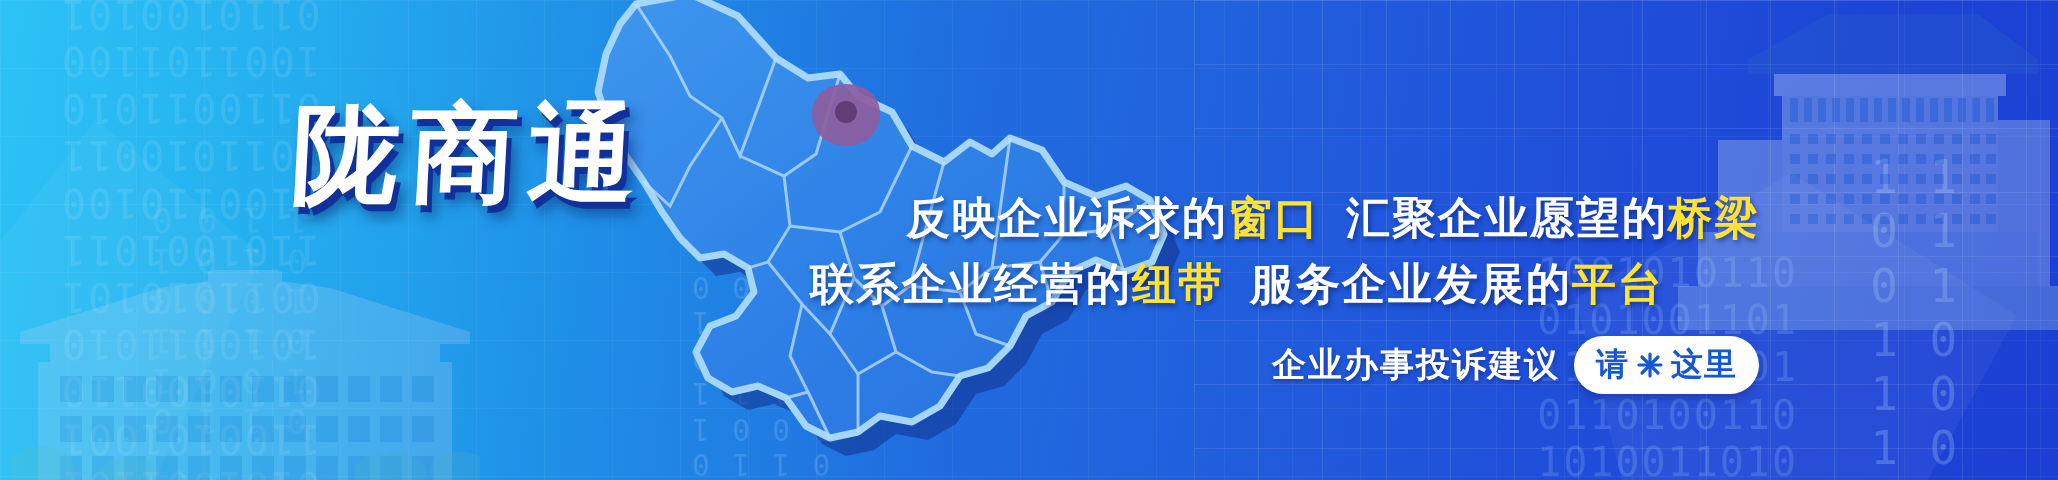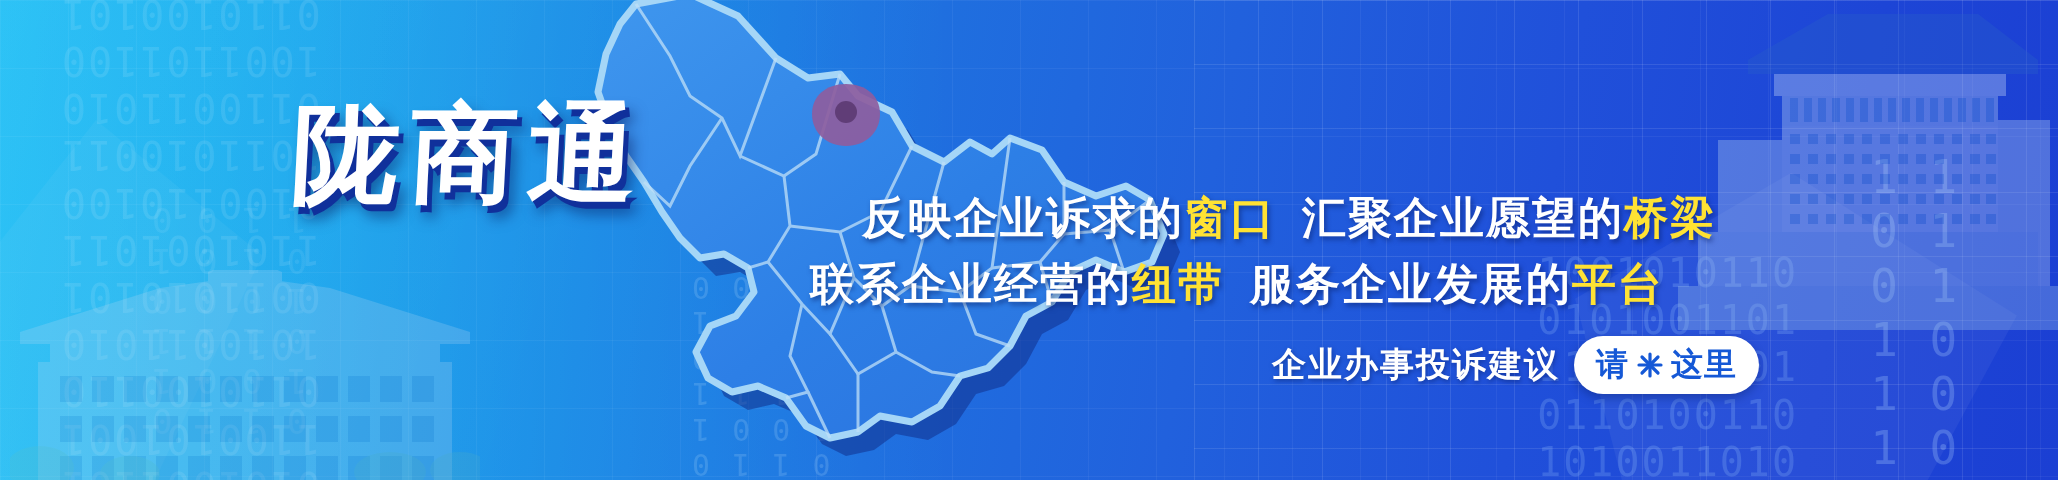--- a/index.html
+++ b/index.html
@@ -69,21 +69,21 @@
     line-height:1;font-family:"DejaVu Sans","Liberation Sans",sans-serif;
     text-shadow:5px 7px 0 #10309b, 9px 12px 14px rgba(6,24,90,.55);
     transform:skewX(-3deg);
   }
   .tagline{
     position:absolute;font-size:44px;font-weight:bold;color:#ffffff;
     letter-spacing:2px;white-space:nowrap;line-height:1;
     font-family:"DejaVu Sans","Liberation Sans",sans-serif;
     text-shadow:2px 3px 5px rgba(8,30,100,.55);
   }
-  .tagline-1{left:862px;top:196px;}
+  .tagline-1{left:906px;top:196px;}
   .tagline-2{left:810px;top:262px;}
   .hl{color:#ffe233;}
   .gap{display:inline-block;width:26px;}
   .cta{
     position:absolute;left:1272px;top:336px;display:flex;align-items:center;gap:14px;
   }
   .cta-text{
     font-size:34px;font-weight:bold;color:#ffffff;letter-spacing:2px;white-space:nowrap;
     font-family:"DejaVu Sans","Liberation Sans",sans-serif;
     text-shadow:1px 2px 4px rgba(8,30,100,.5);

